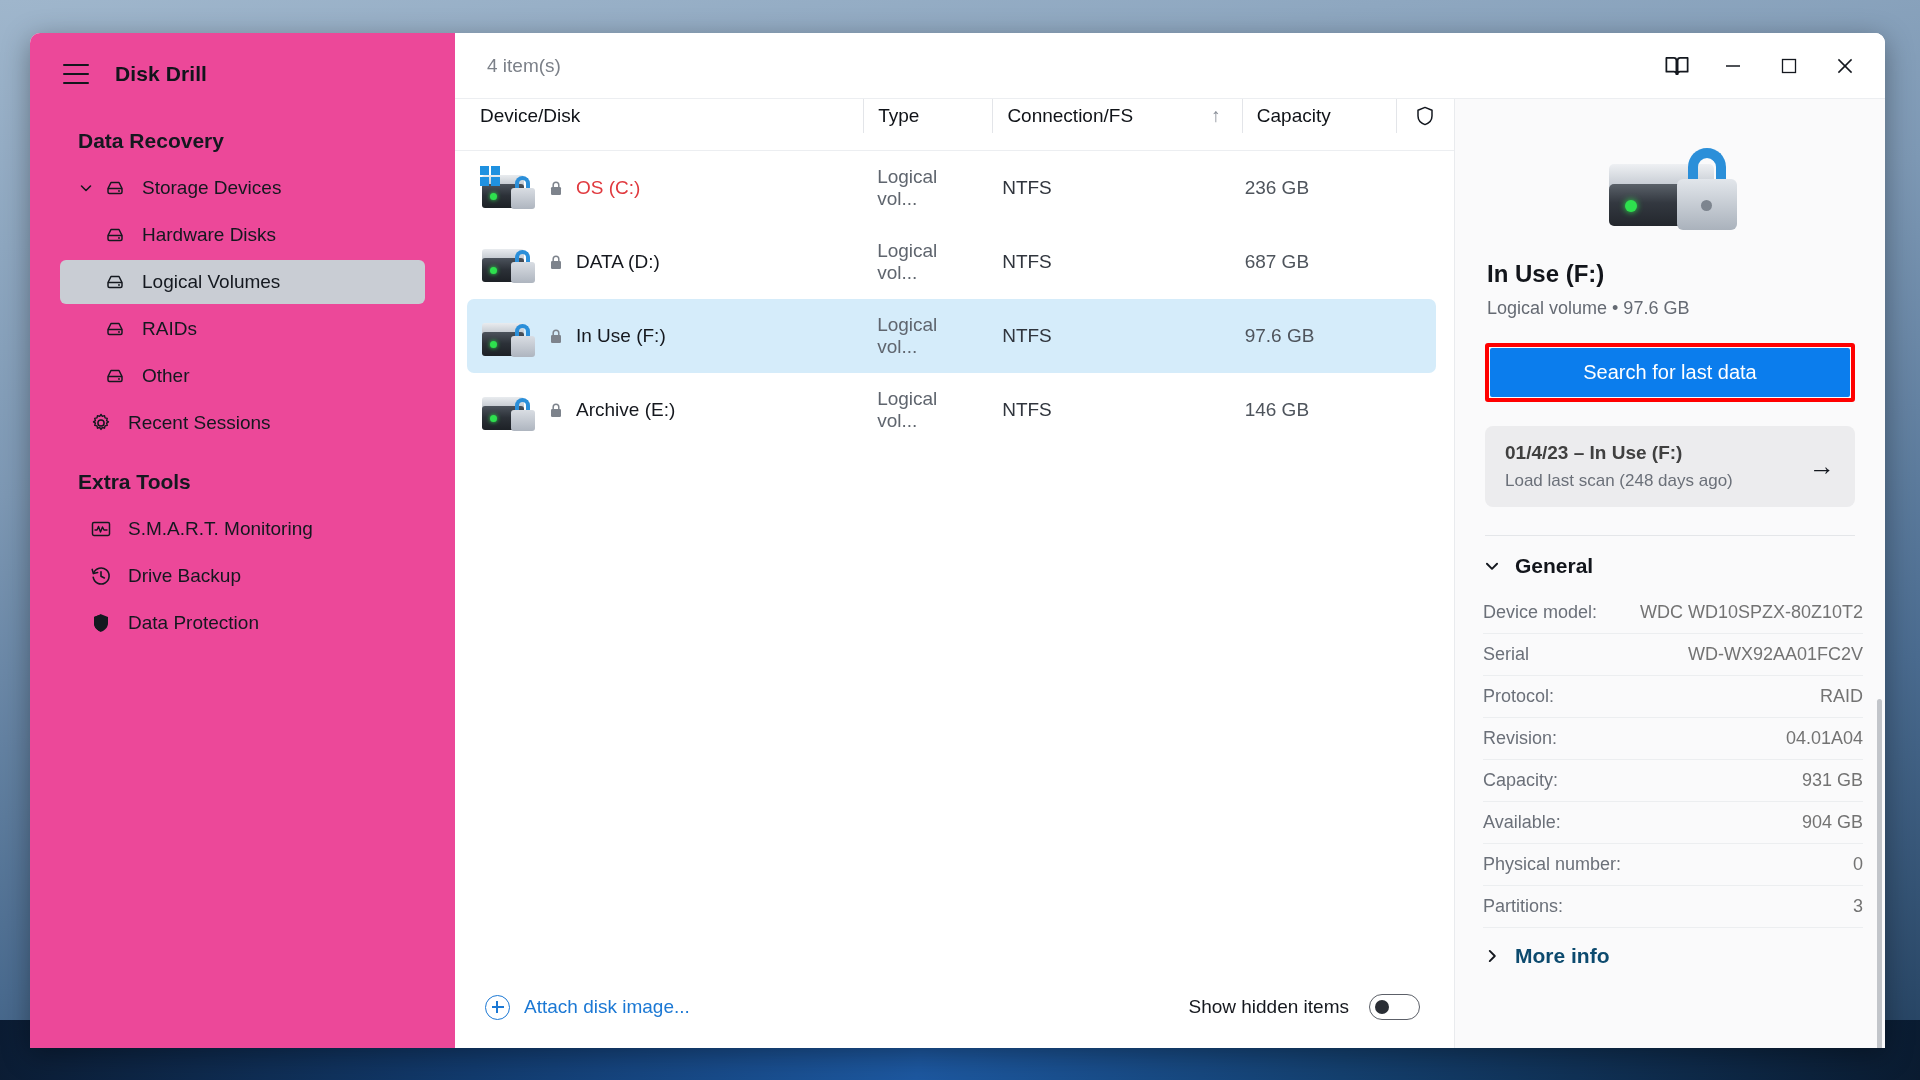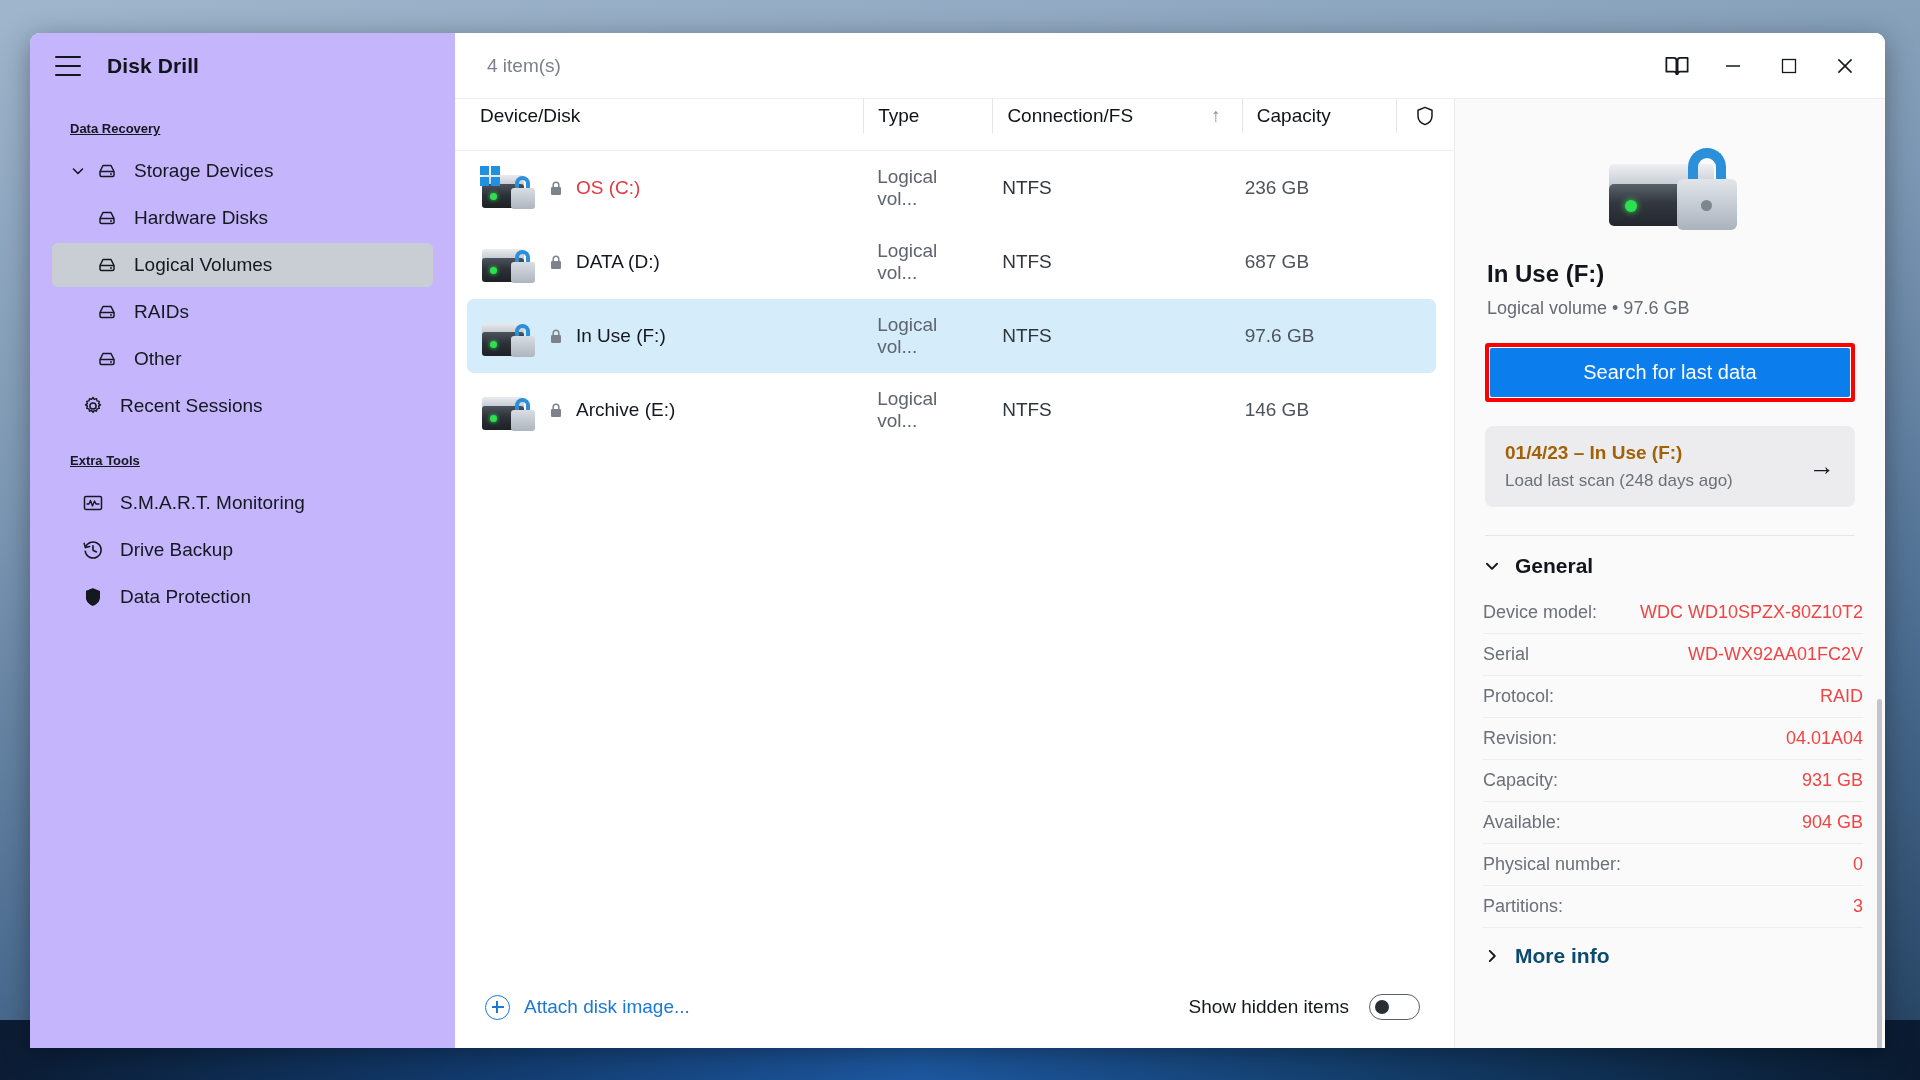--- a/index.html
+++ b/index.html
@@ -22,34 +22,33 @@
     width: 1855px; height: 1015px;
     background: #ffffff;
     border-radius: 10px 10px 0 0;
     overflow: hidden;
     box-shadow: 0 6px 28px rgba(0,0,0,.35);
     display: flex;
   }
   
   #sidebar {
     width: 425px; height: 100%;
-    background: #c4b5fd;
-    padding: 0;
+    background: #ec4899;
+    padding: 8px;
     flex: 0 0 425px;
     position: relative;
   }
   .sb-top { display: flex; align-items: center; height: 66px; padding-left: 25px; }
   .hamburger { width: 26px; height: 20px; display: flex; flex-direction: column;
       justify-content: space-between; cursor: pointer; }
   .hamburger span { display: block; height: 2.4px; background: #13161c; border-radius: 1px; }
   .app-title { font-size: 21px; font-weight: 700; color: #12151b; margin-left: 26px; letter-spacing: .1px; }
   .sb-section-title {
-    font-size: 13px; font-weight: 700; color: #14181f;
+    font-size: 21px; font-weight: 700; color: #14181f;
     padding: 22px 0 10px 40px;
-    text-decoration: underline;
   }
   .sb-item {
     display: flex; align-items: center; height: 44px;
     margin: 3px 22px 3px 22px; padding-left: 18px;
     border-radius: 6px; cursor: pointer; font-size: 19px; color: #14181f;
   }
   .sb-item.indent1 { padding-left: 42px; }
   .sb-item.selected { background: #c9cdd4; }
   .sb-item .ico { width: 26px; height: 26px; display:flex; align-items:center; justify-content:center;
       margin-right: 14px; flex: 0 0 26px; }
@@ -173,33 +172,33 @@
   }
   #search-btn {
     background: #0b7ded; color: #fff; font-size: 20px; text-align: center;
     padding: 13px 0; cursor: pointer; border-radius: 2px;
   }
   #scan-card {
     margin: 24px 30px 0 30px; background: #ececee; border-radius: 8px;
     padding: 16px 20px; display: flex; align-items: center; cursor: pointer;
   }
   #scan-card .texts { flex: 1; min-width: 0; }
-  .scan-title { font-size: 19px; font-weight: 700; color: #a16207; }
+  .scan-title { font-size: 19px; font-weight: 700; color: #404040; }
   .scan-sub { font-size: 17px; color: #6b7079; margin-top: 7px; }
   .arrow-right { font-size: 26px; color: #14181f; margin-left: 10px; }
   #rp-divider { margin: 28px 30px 0 30px; border-top: 1px solid #e4e6e9; }
   #general-head { display: flex; align-items: center; padding: 18px 0 0 28px; cursor: pointer; }
   #general-head .lbl { font-size: 21px; font-weight: 700; color: #12151b; margin-left: 14px; }
   .prop-list { margin: 14px 22px 0 28px; }
   .prop-row {
     display: flex; align-items: center; justify-content: space-between;
     padding: 10px 0; border-bottom: 1px solid #eceef0; font-size: 18px;
   }
   .prop-key { color: #6b7079; }
-  .prop-val { color: #ef4444; text-align: right; }
+  .prop-val { color: #737373; text-align: right; }
   #more-info { display: flex; align-items: center; padding: 16px 0 0 28px; cursor: pointer; }
   #more-info .lbl { font-size: 21px; font-weight: 700; color: #0c4a6e; margin-left: 14px; }
   #rp-scrollbar {
     position: absolute; right: 3px; top: 600px; width: 5px; height: 400px;
     background: #c2c5ca; border-radius: 3px;
   }
   svg { display: block; }
 </style>
 </head>
 <body>

